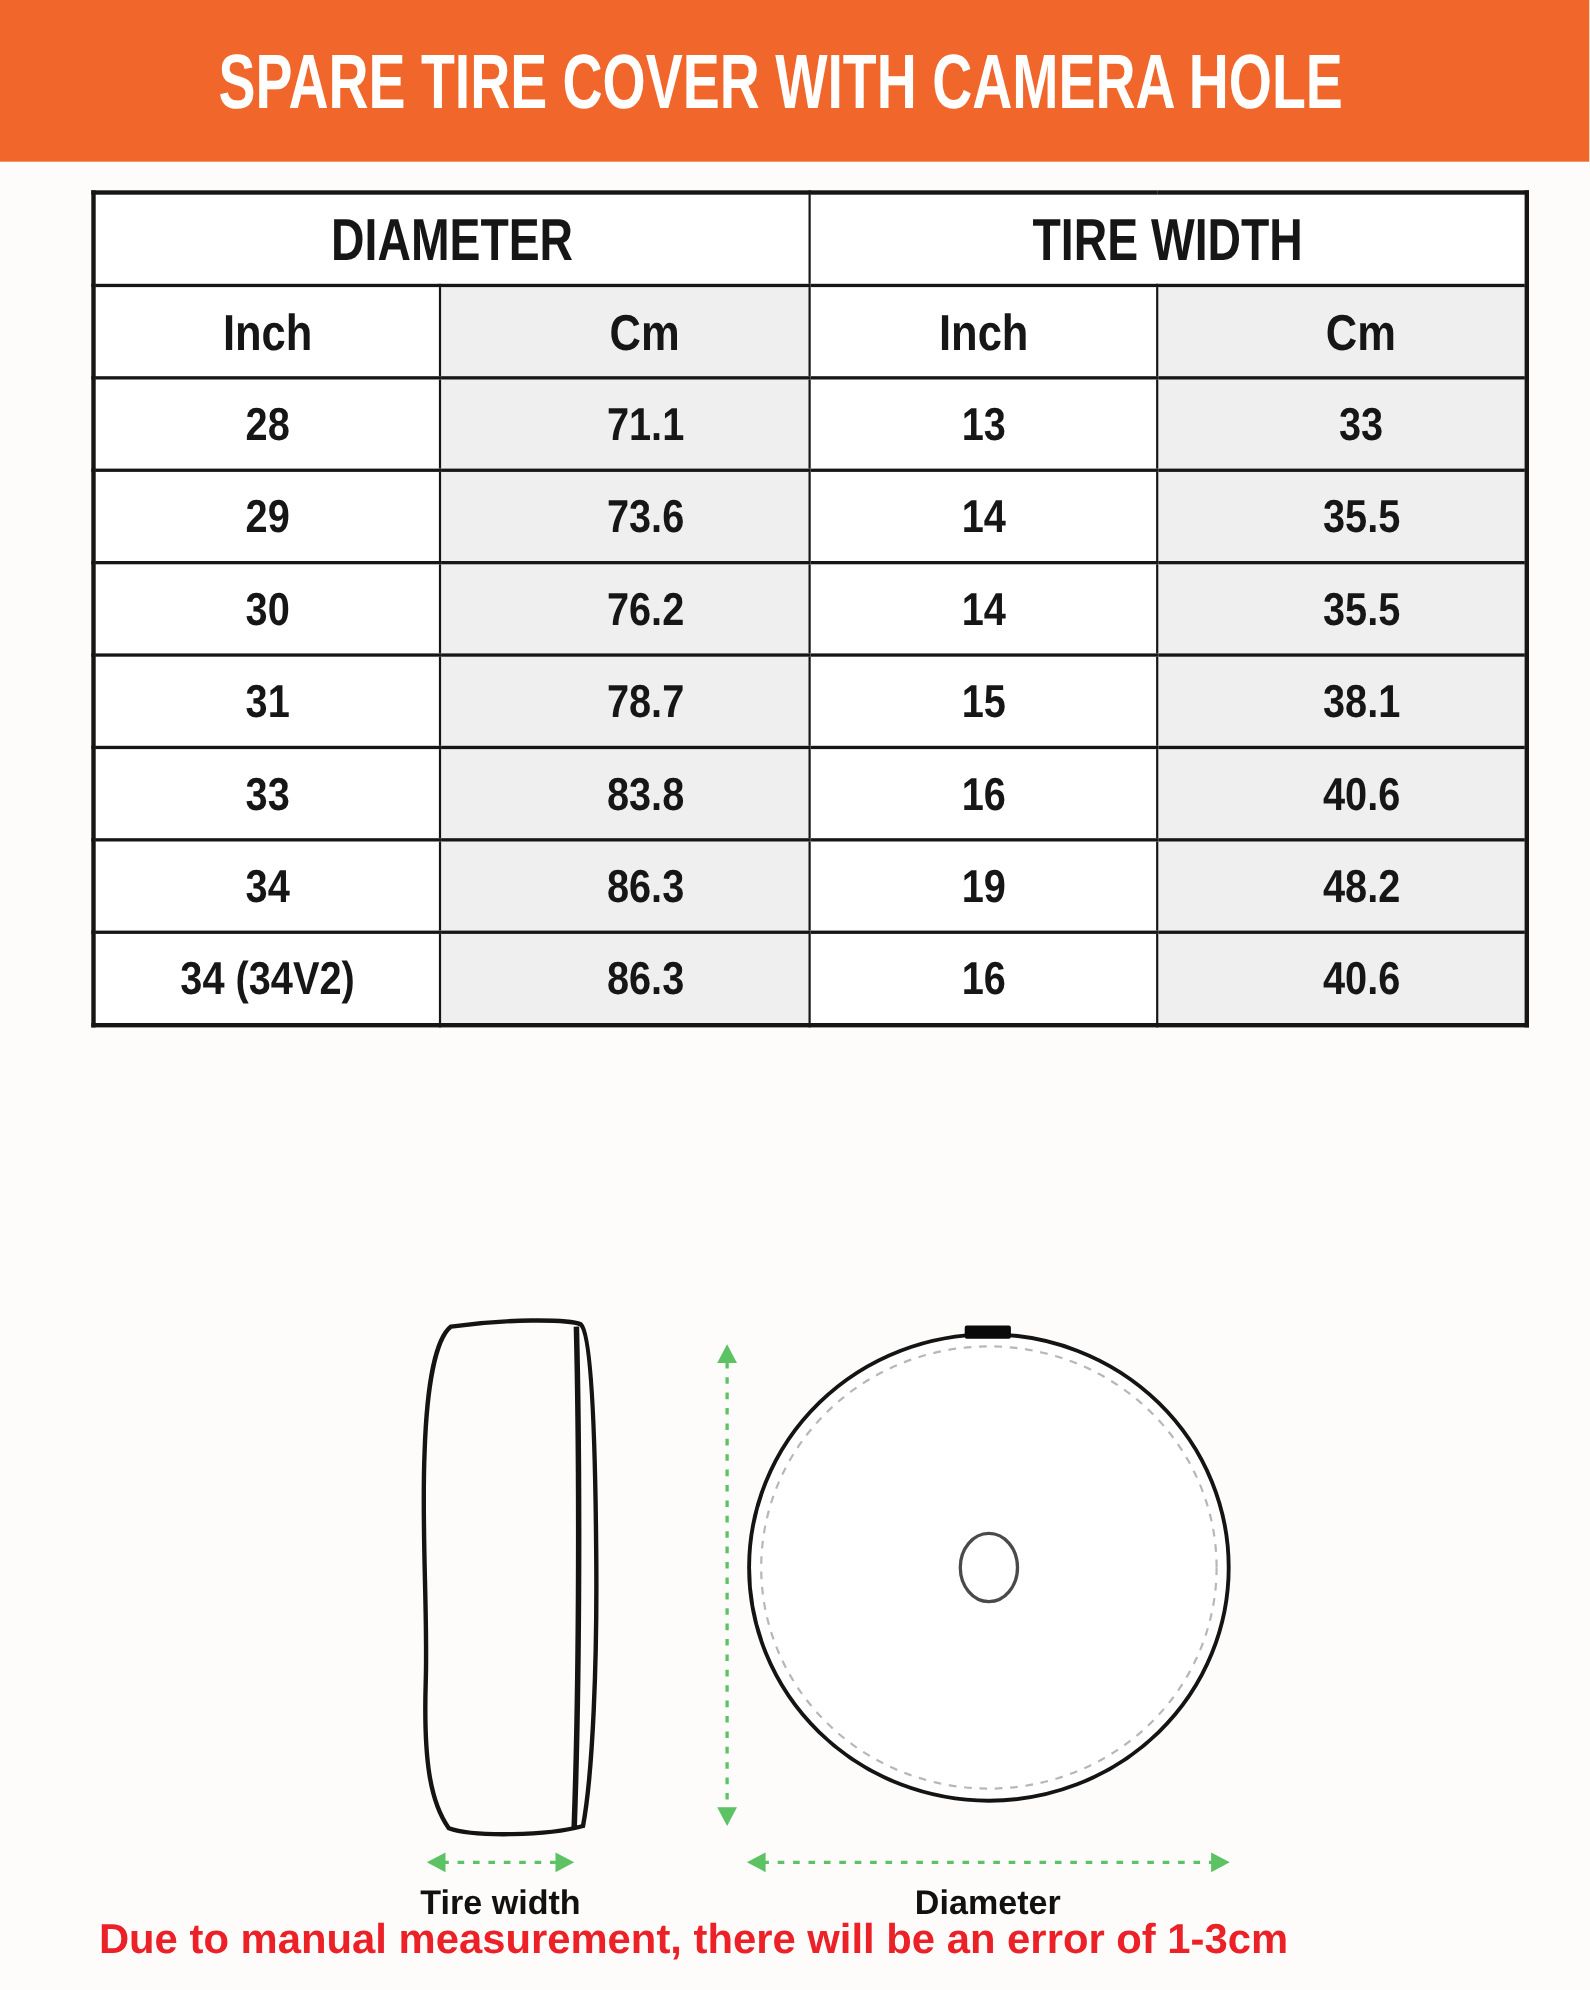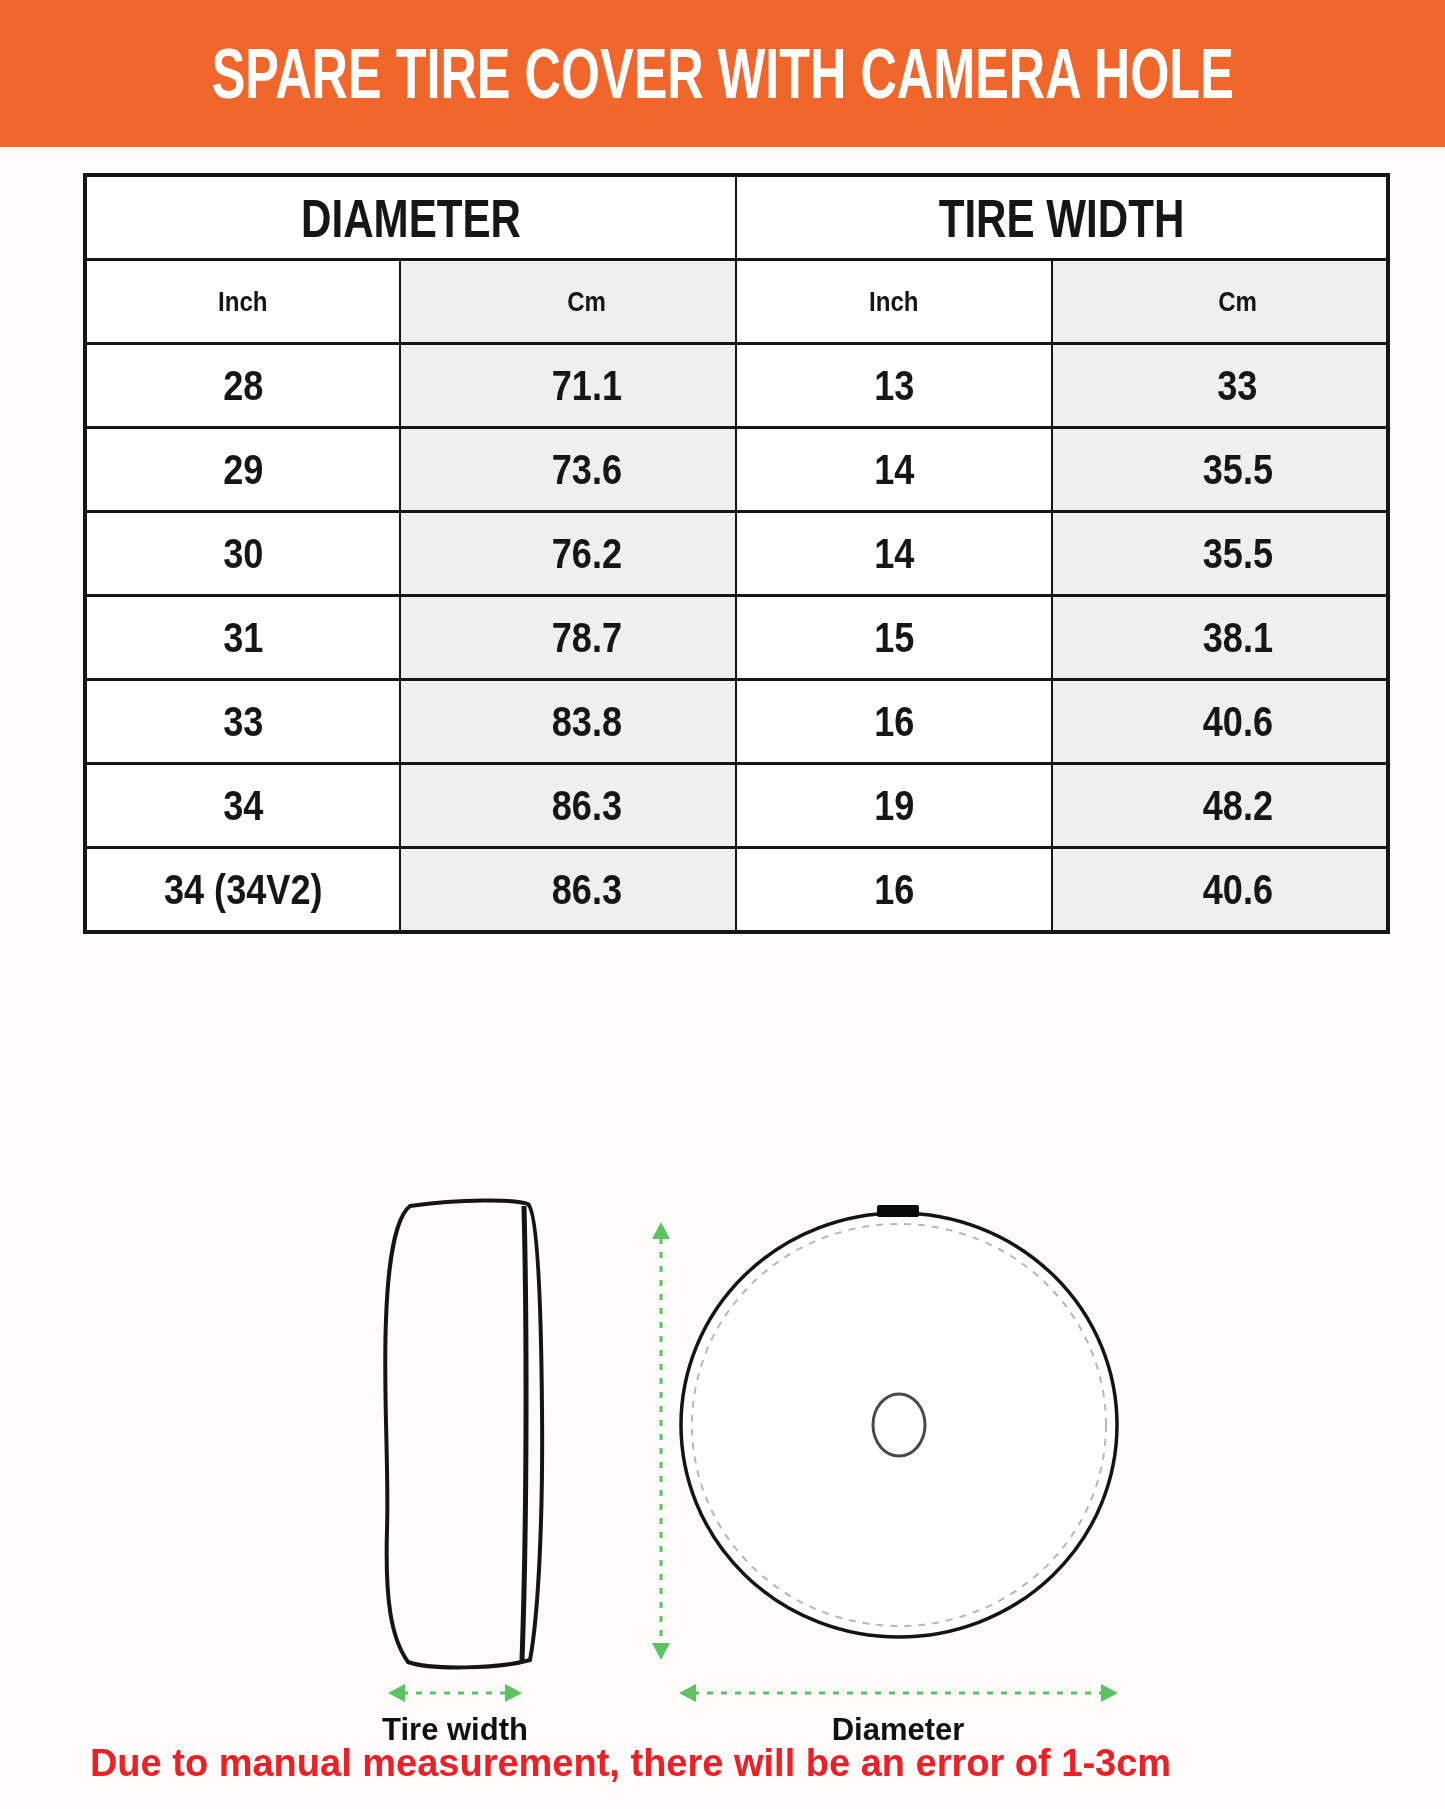--- a/index.html
+++ b/index.html
@@ -7,40 +7,40 @@
     --cellgray:#EFEFEF; --line:#161616; --ink:#161616;
   }
   html,body{margin:0;padding:0;}
   body{
     width:1445px;height:1809px;position:relative;overflow:hidden;
     background:#fdfcfb;font-family:"Liberation Sans",sans-serif;color:var(--ink);
   }
   
   .banner{
     position:absolute;left:0;top:0;width:1445px;height:147px;
-    background:var(--orange);display:flex;align-items:center;justify-content:center;
+    background:var(--orange);display:flex;align-items:center;justify-content:flex-start;
   }
   .banner-title{
     color:#fff;font-size:70px;font-weight:800;letter-spacing:0px;white-space:nowrap;
     display:inline-block;transform:scaleX(.72);transform-origin:center;
   }
   
   .size-table-wrap{position:absolute;left:83px;top:173px;width:1307px;}
   table.size-table{
     width:100%;border-collapse:collapse;table-layout:fixed;
     border:4px solid var(--line);background:#fff;
   }
   .size-table th,.size-table td{
     border-left:2px solid var(--line);border-right:2px solid var(--line);
     border-top:3px solid var(--line);border-bottom:3px solid var(--line);
     height:81px;text-align:center;vertical-align:middle;padding:0;
   }
   .size-table .group-cell{font-size:54px;font-weight:800;}
   .size-table .group-cell .cond{display:inline-block;transform:scaleX(.78);white-space:nowrap;}
-  .size-table .sub-cell{font-size:28px;font-weight:700;}
+  .size-table .sub-cell{font-size:46px;font-weight:700;}
   .size-table td{font-size:42px;font-weight:700;}
   .size-table td .num,.size-table .sub-cell .num{display:inline-block;transform:scaleX(.86);white-space:nowrap;}
   .size-table .gray{background:var(--cellgray);padding-left:36px;}
   
   .diagram-svg{position:absolute;left:0;top:1170px;}
   .dim-label{
     position:absolute;width:320px;text-align:center;
     font-size:31px;font-weight:700;color:#111;
   }
   .label-tirewidth{left:295px;top:1712px;}

